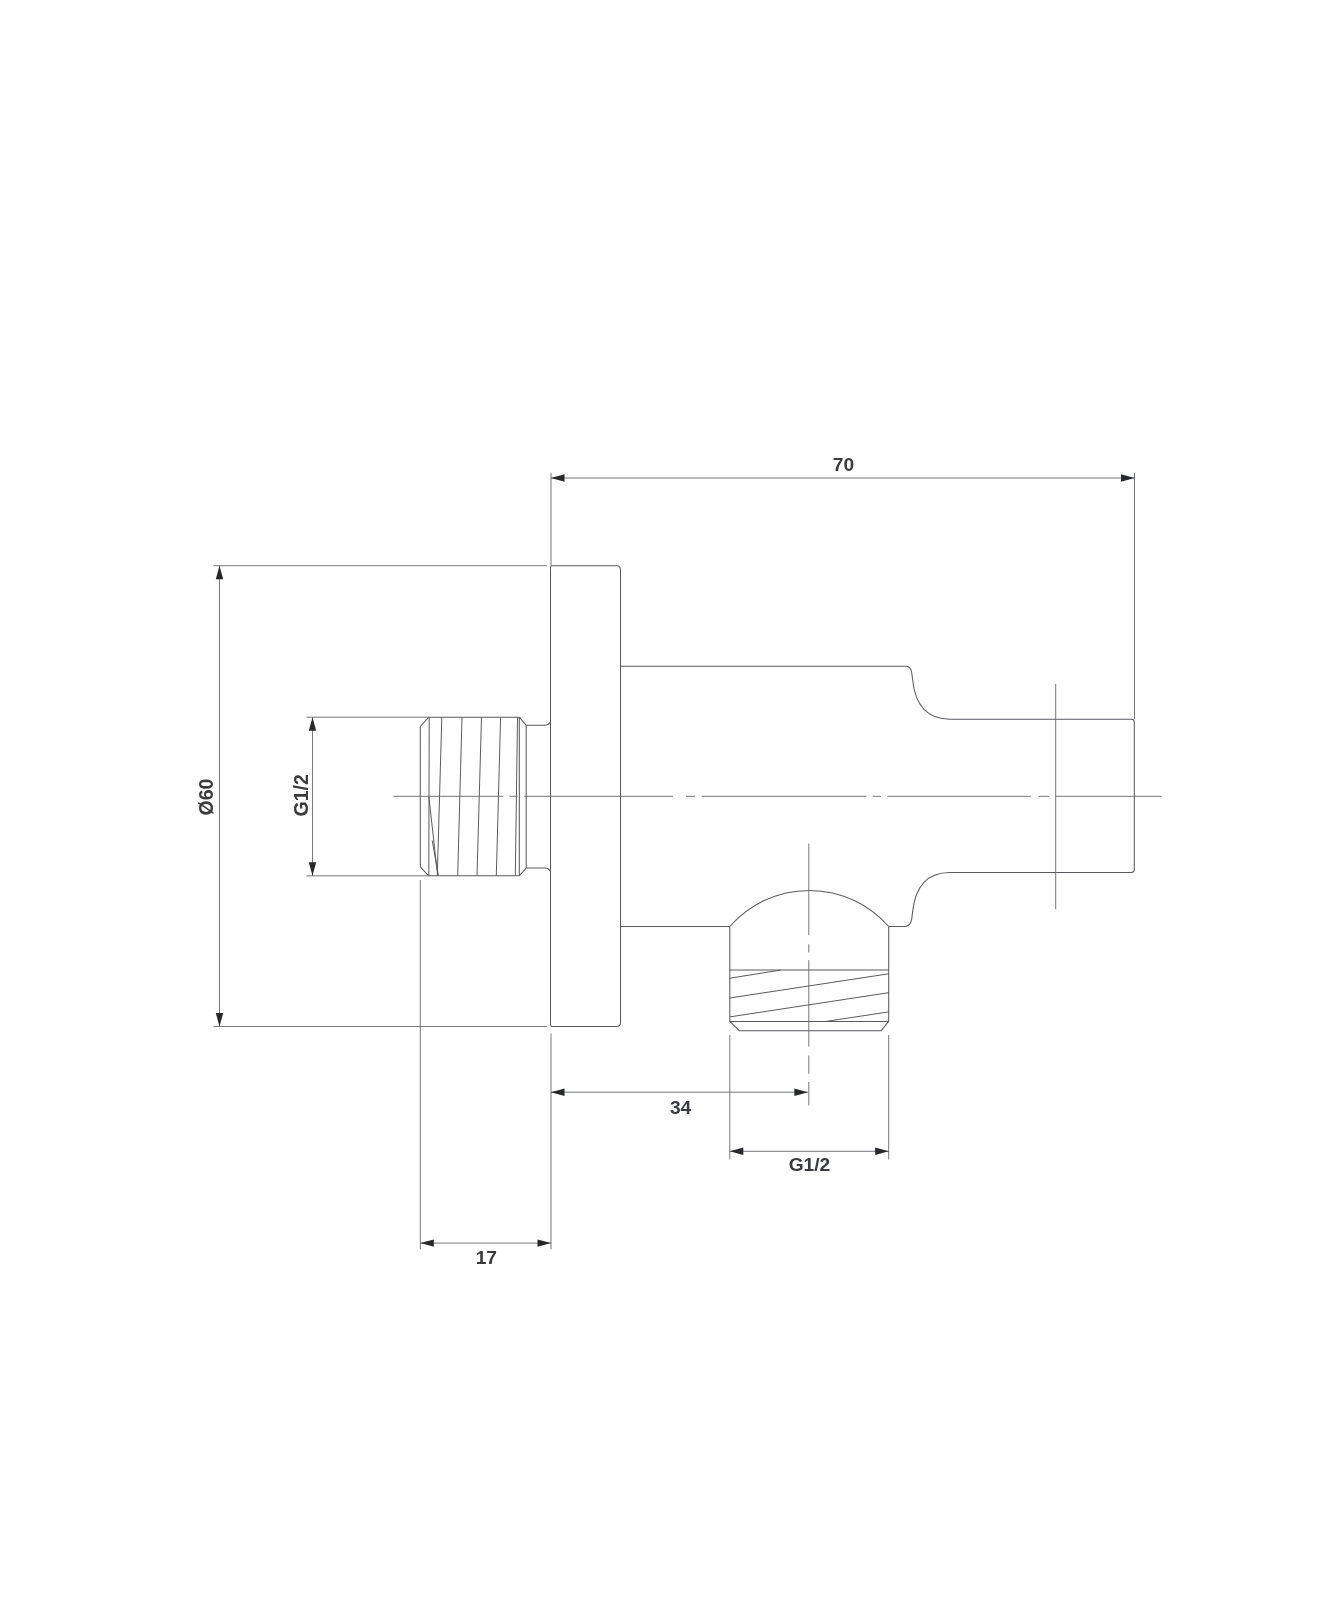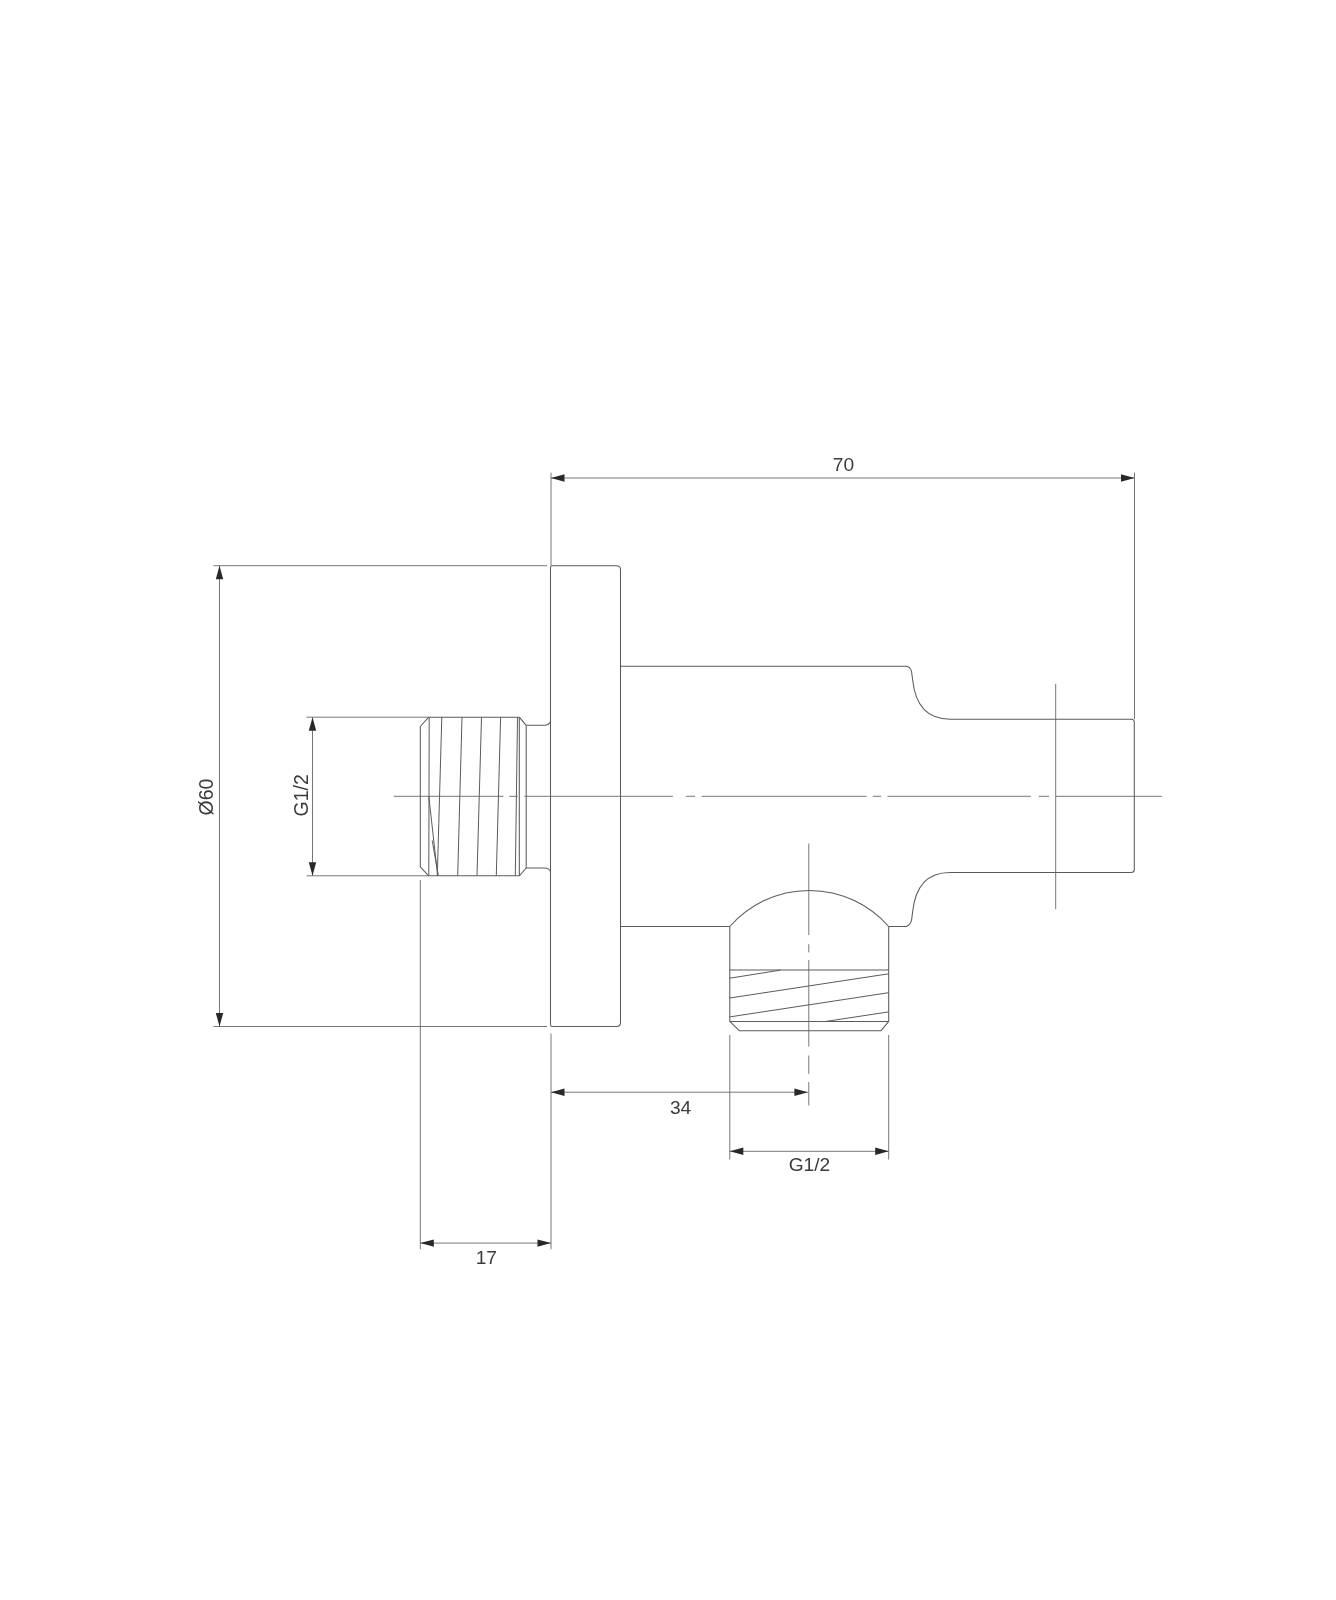--- a/index.html
+++ b/index.html
@@ -1,16 +1,16 @@
 <!DOCTYPE html>
 <html><head>
 <meta charset="utf-8">
 <style>
   html,body{margin:0;padding:0;background:#ffffff;}
-  .page{width:1336px;height:1600px;background:#f97316;position:relative;overflow:hidden;}
+  .page{width:1336px;height:1600px;background:#f97316;position:relative;overflow:hidden;font-weight:bold;}
   text{font-family:"Liberation Sans",sans-serif;fill:#3a3b3f;}
 </style>
 </head>
 <body>
 
 <div class="page">
 <svg width="1336" height="1600" viewBox="0 0 1336 1600" xmlns="http://www.w3.org/2000/svg">
 
   <rect x="0" y="0" width="1336" height="1600" fill="#ffffff"></rect>
 

